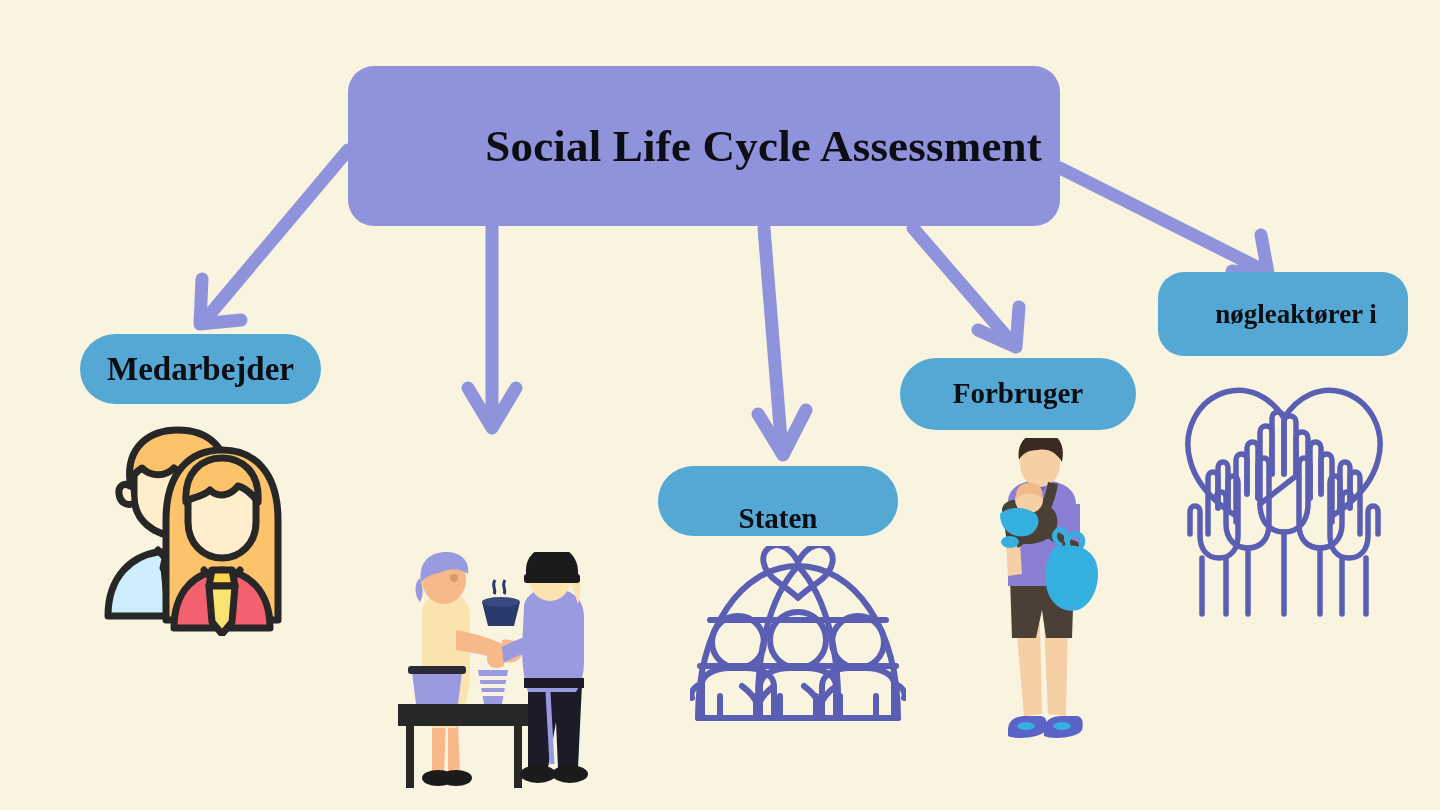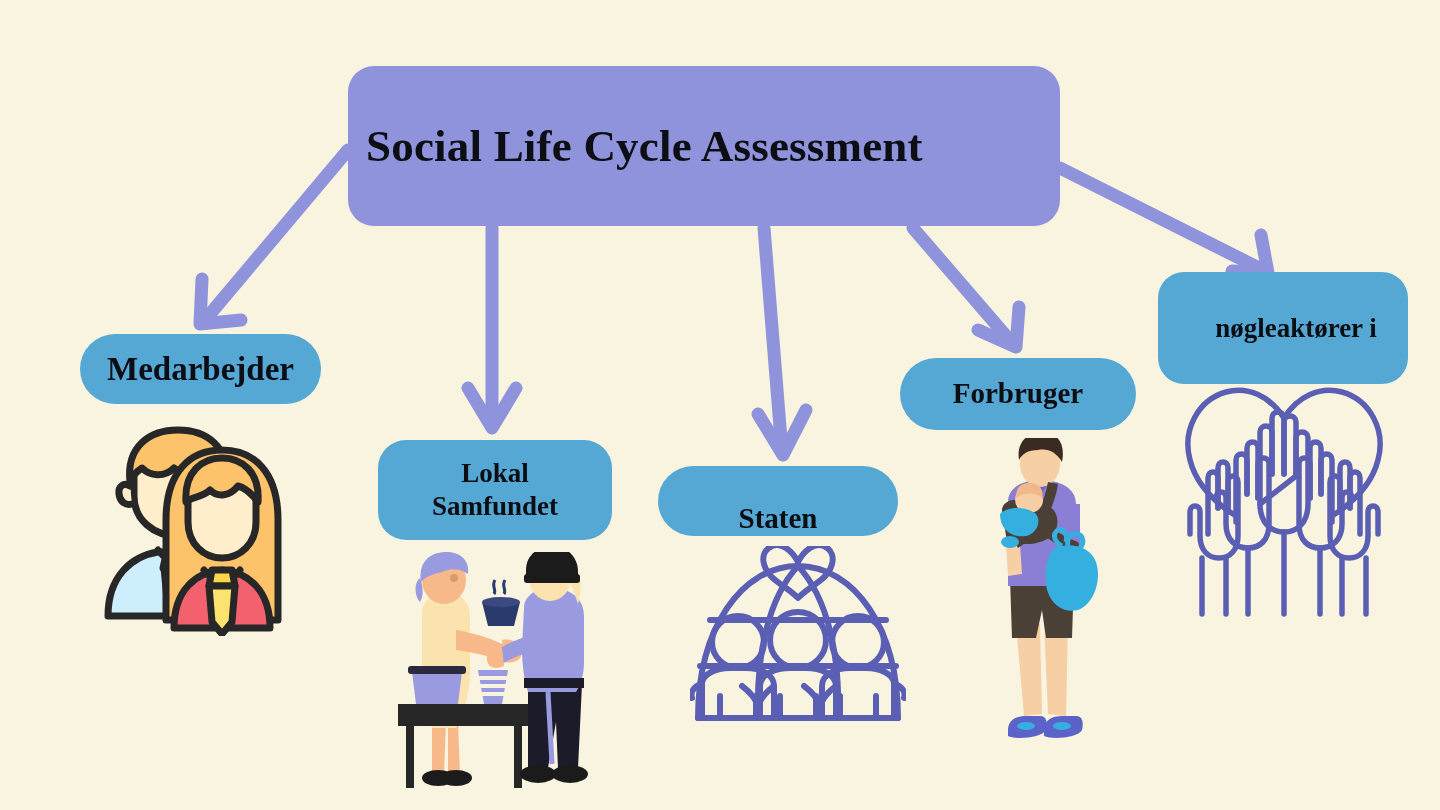--- a/index.html
+++ b/index.html
@@ -26,21 +26,21 @@
   .title-box {
     position: absolute;
     left: 348px;
     top: 66px;
     width: 712px;
     height: 160px;
     background: #8e93dc;
     border-radius: 26px;
     display: flex;
     align-items: center;
-    justify-content: flex-start;
+    justify-content: flex-end;
     text-align: center;
     box-sizing: border-box;
     padding: 4px 18px;
   }
   .title-box .title-text {
     font-size: 45px;
     font-weight: bold;
     color: #0d0d14;
     line-height: 1.35;
     letter-spacing: 0.2px;
@@ -67,21 +67,21 @@
 
   .pill-lokal { left: 378px; top: 440px; width: 234px; height: 100px; border-radius: 28px; }
   .pill-lokal .pill-text { font-size: 27px; }
 
   .pill-staten { left: 658px; top: 466px; width: 240px; height: 70px; border-radius: 36px; }
   .pill-staten .pill-text { font-size: 29px; margin-top: 35px; }
 
   .pill-forbruger { left: 900px; top: 358px; width: 236px; height: 72px; border-radius: 36px; }
   .pill-forbruger .pill-text { font-size: 29px; }
 
-  .pill-nogle { left: 1158px; top: 272px; width: 250px; height: 112px; border-radius: 26px; padding-left: 40px; }
+  .pill-nogle { left: 1158px; top: 272px; width: 250px; height: 84px; border-radius: 26px; padding-left: 40px; }
   .pill-nogle .pill-text { font-size: 27px; }
 
   
   .illus { position: absolute; }
   .illus svg { display: block; width: 100%; height: 100%; }
 
   .illus-employees   { left: 96px;  top: 424px; width: 204px; height: 212px; }
   .illus-community   { left: 398px; top: 552px; width: 204px; height: 238px; }
   .illus-state       { left: 690px; top: 546px; width: 216px; height: 178px; }
   .illus-consumer    { left: 982px; top: 438px; width: 122px; height: 330px; }
@@ -126,26 +126,20 @@
   <div class="title-box">
     <div class="title-text">
       <span>Social Life Cycle Assessment</span><br>
     </div>
   </div>
 
   <div class="pill pill-medarbejder">
     <span class="pill-text">Medarbejder</span>
   </div>
 
-  <div class="pill pill-lokal">
-    <span class="pill-text">
-      <span>Lokal</span><br>
-      <span>Samfundet</span>
-    </span>
-  </div>
 
   <div class="pill pill-staten">
     <span class="pill-text">Staten</span>
   </div>
 
   <div class="pill pill-forbruger">
     <span class="pill-text">Forbruger</span>
   </div>
 
   <div class="pill pill-nogle">

